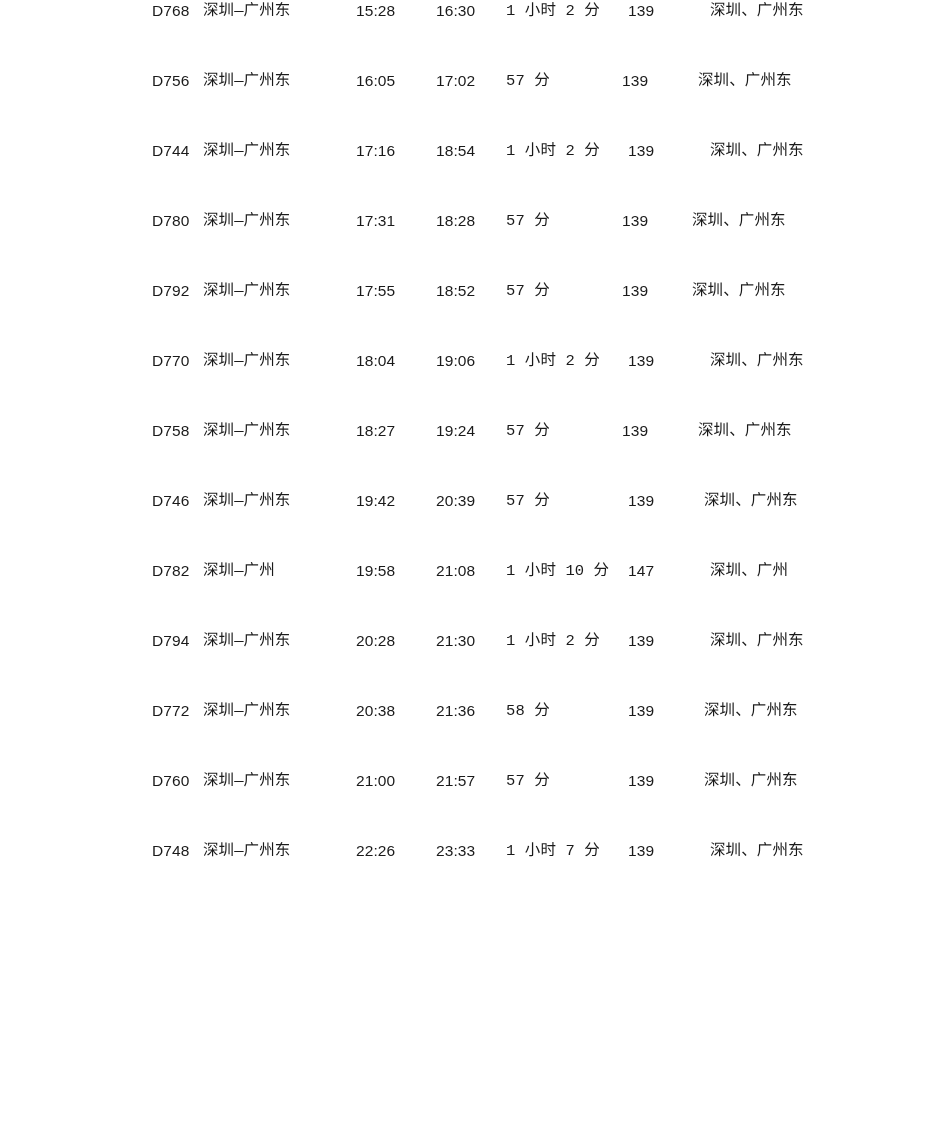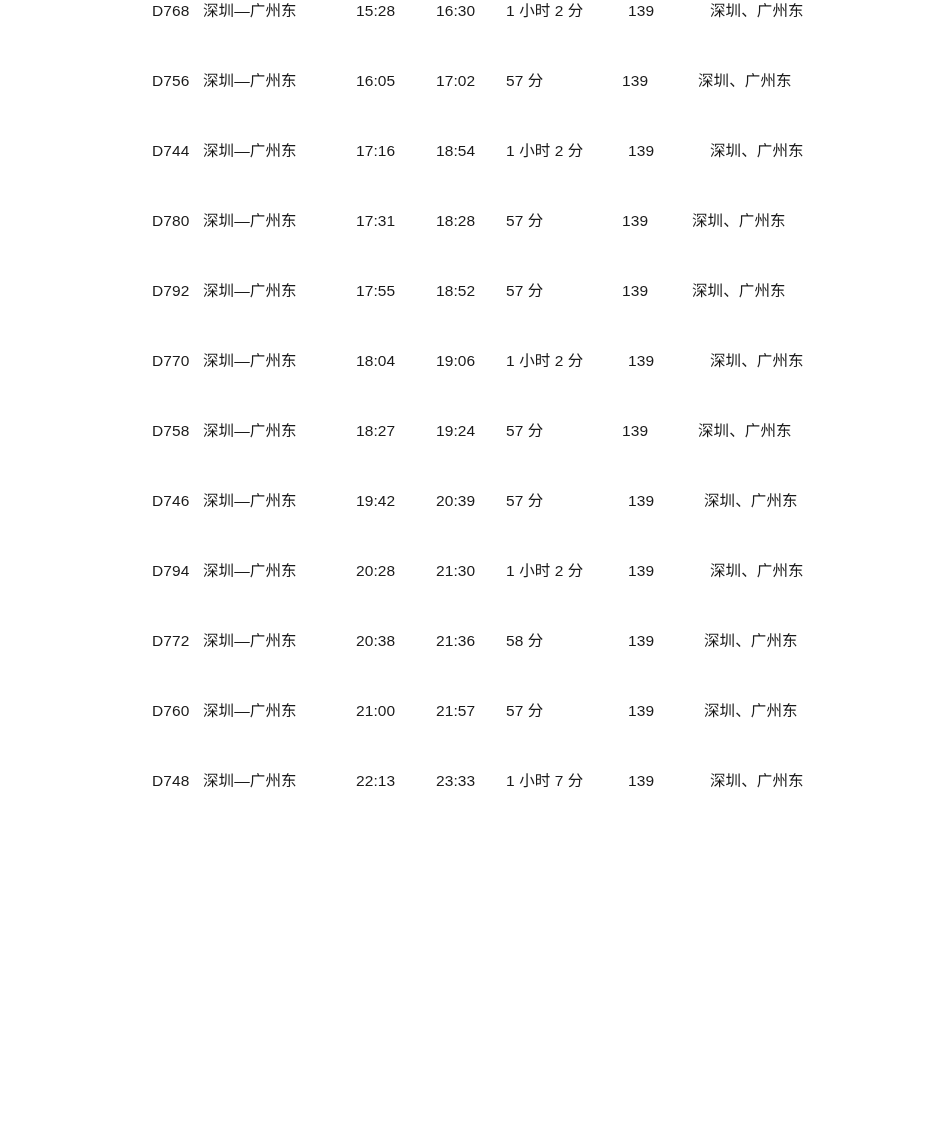--- a/index.html
+++ b/index.html
@@ -75,21 +75,21 @@
   .row[data-offset="a"] .c-price   { left: 628px; }
   .row[data-offset="a"] .c-stops   { left: 710px; }
   .row[data-offset="b"] .c-price   { left: 622px; }
   .row[data-offset="b"] .c-stops   { left: 698px; }
   .row[data-offset="c"] .c-price   { left: 622px; }
   .row[data-offset="c"] .c-stops   { left: 692px; }
   .row[data-offset="d"] .c-price   { left: 628px; }
   .row[data-offset="d"] .c-stops   { left: 704px; }
 
   .cjk {
-    font-family: Liberation Sans, sans-serif;
+    font-family: Liberation Mono, monospace;
   }
 </style>
 </head>
 <body>
 
 <div class="page">
   <div class="timetable" id="timetable">
       <div class="row" data-offset="a">
         <span class="cell c-train">D768</span>
         <span class="cell c-route cjk">深圳—广州东</span>
@@ -156,20 +156,29 @@
       <div class="row" data-offset="d">
         <span class="cell c-train">D746</span>
         <span class="cell c-route cjk">深圳—广州东</span>
         <span class="cell c-depart">19:42</span>
         <span class="cell c-arrive">20:39</span>
         <span class="cell c-duration cjk">57 分</span>
         <span class="cell c-price">139</span>
         <span class="cell c-stops cjk">深圳、广州东</span>
       </div>
       <div class="row" data-offset="a">
+        <span class="cell c-train">D782</span>
+        <span class="cell c-route cjk">深圳—广州</span>
+        <span class="cell c-depart">19:58</span>
+        <span class="cell c-arrive">21:08</span>
+        <span class="cell c-duration cjk">1 小时 10 分</span>
+        <span class="cell c-price">147</span>
+        <span class="cell c-stops cjk">深圳、广州</span>
+      </div>
+      <div class="row" data-offset="a">
         <span class="cell c-train">D794</span>
         <span class="cell c-route cjk">深圳—广州东</span>
         <span class="cell c-depart">20:28</span>
         <span class="cell c-arrive">21:30</span>
         <span class="cell c-duration cjk">1 小时 2 分</span>
         <span class="cell c-price">139</span>
         <span class="cell c-stops cjk">深圳、广州东</span>
       </div>
       <div class="row" data-offset="d">
         <span class="cell c-train">D772</span>
@@ -185,20 +194,20 @@
         <span class="cell c-route cjk">深圳—广州东</span>
         <span class="cell c-depart">21:00</span>
         <span class="cell c-arrive">21:57</span>
         <span class="cell c-duration cjk">57 分</span>
         <span class="cell c-price">139</span>
         <span class="cell c-stops cjk">深圳、广州东</span>
       </div>
       <div class="row" data-offset="a">
         <span class="cell c-train">D748</span>
         <span class="cell c-route cjk">深圳—广州东</span>
-        <span class="cell c-depart">22:13</span>
+        <span class="cell c-depart">22:26</span>
         <span class="cell c-arrive">23:33</span>
         <span class="cell c-duration cjk">1 小时 7 分</span>
         <span class="cell c-price">139</span>
         <span class="cell c-stops cjk">深圳、广州东</span>
       </div>
     </div>
 </div>
 
 </body></html>

